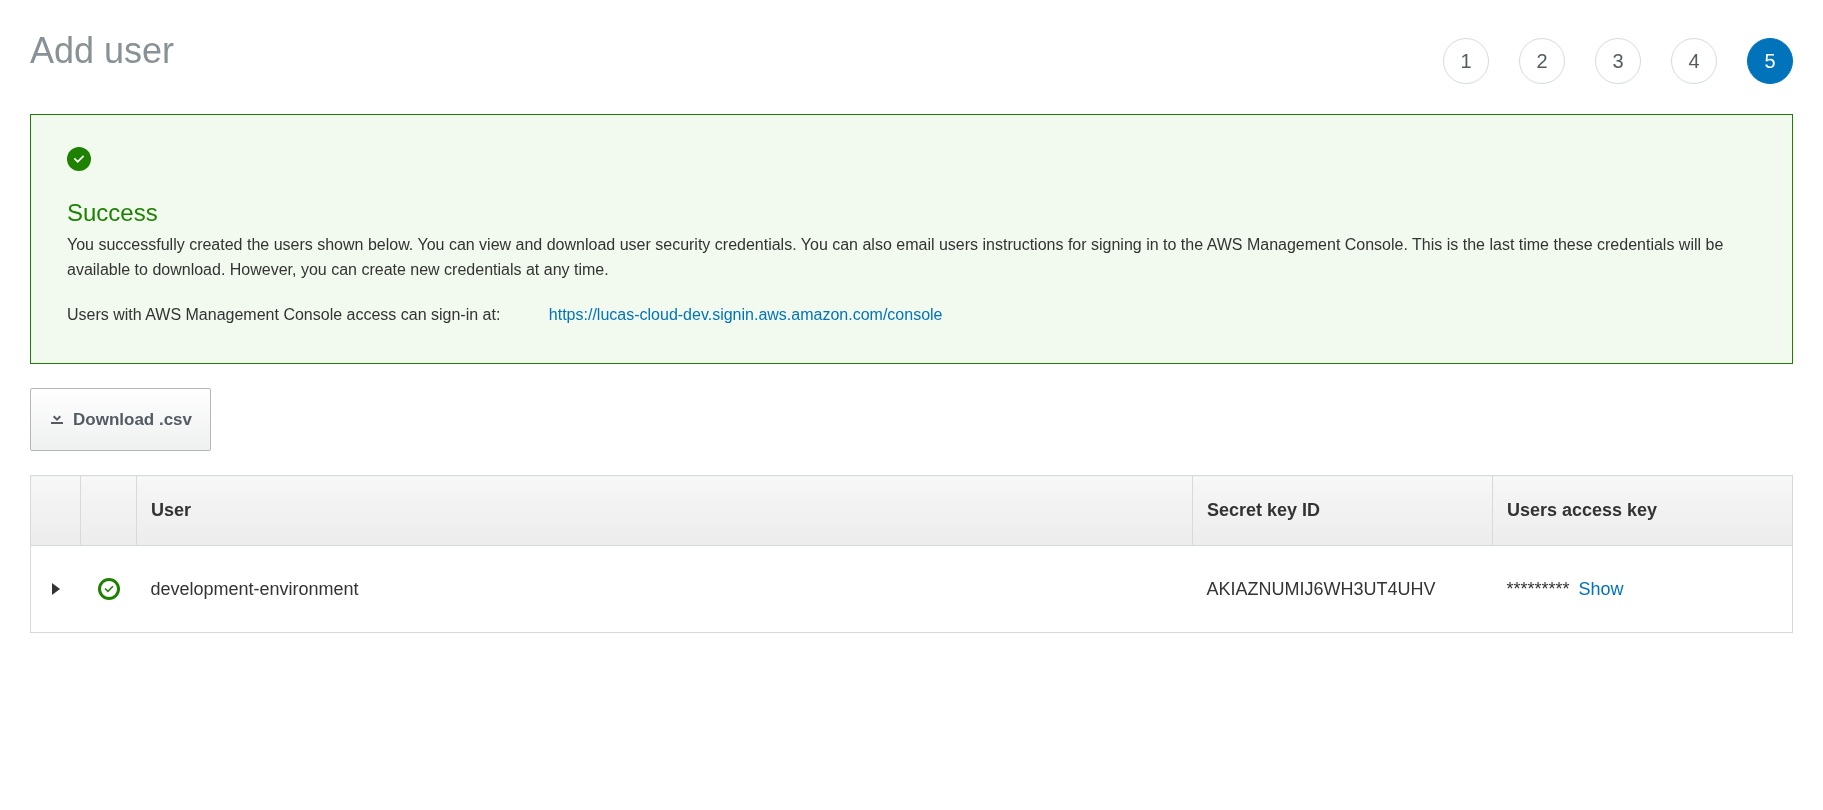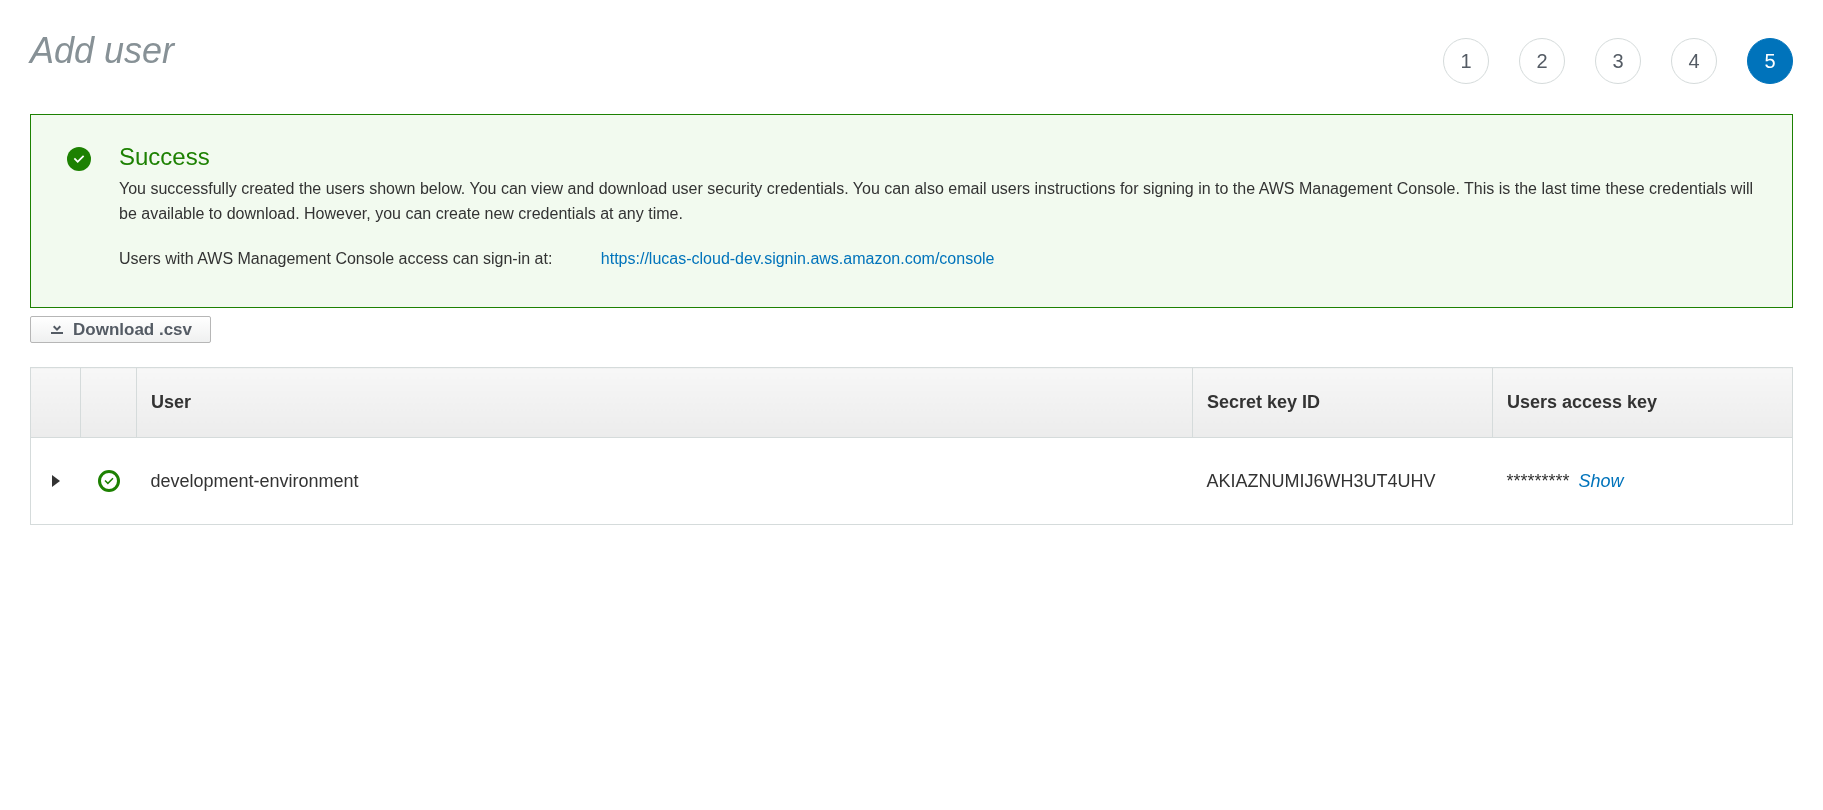--- a/index.html
+++ b/index.html
@@ -16,21 +16,20 @@
     .header-row {
       display: flex;
       justify-content: space-between;
       align-items: flex-start;
       margin-bottom: 30px;
     }
     .page-title {
       font-size: 36px;
       font-weight: 400;
       color: #879196;
-      font-style: italic;
     }
     .stepper {
       display: flex;
       gap: 30px;
       align-items: center;
       margin-top: 8px;
     }
     .step {
       width: 46px;
       height: 46px;
@@ -45,24 +44,25 @@
     }
     .step.active {
       background: #0073bb;
       border-color: #0073bb;
       color: #ffffff;
     }
     .alert-success {
       border: 1px solid #1d8102;
       background: #f2faef;
       padding: 28px 36px 36px 36px;
-      margin-bottom: 8px;
+      margin-bottom: 24px;
       display: flex;
       align-items: flex-start;
       gap: 28px;
+      flex-direction: column;
     }
     .alert-icon {
       flex-shrink: 0;
       margin-top: 4px;
     }
     .success-check {
       width: 24px;
       height: 24px;
       border-radius: 50%;
       background: #1d8102;
@@ -98,21 +98,21 @@
       text-decoration: none;
       padding-left: 44px;
     }
     .download-btn {
       display: inline-flex;
       align-items: center;
       gap: 8px;
       background: linear-gradient(#ffffff, #eff0f0);
       border: 1px solid #b6b6b6;
       border-radius: 2px;
-      padding: 2px 18px;
+      padding: 20px 18px;
       font-size: 17px;
       font-weight: 700;
       color: #545b64;
       cursor: pointer;
       margin-bottom: 24px;
     }
     .download-btn svg {
       width: 16px;
       height: 16px;
       fill: #545b64;
@@ -177,21 +177,20 @@
       fill: #1d8102;
     }
     .secret-masked {
       color: #333;
     }
     .show-link {
       color: #0073bb;
       cursor: pointer;
       margin-left: 4px;
       text-decoration: none;
-      font-style: italic;
     }
     .col-expand { width: 50px; }
     .col-status { width: 56px; }
     .col-access { width: 300px; }
     .col-secret { width: 300px; }
   </style>
 </head>
 <body>
 
 

